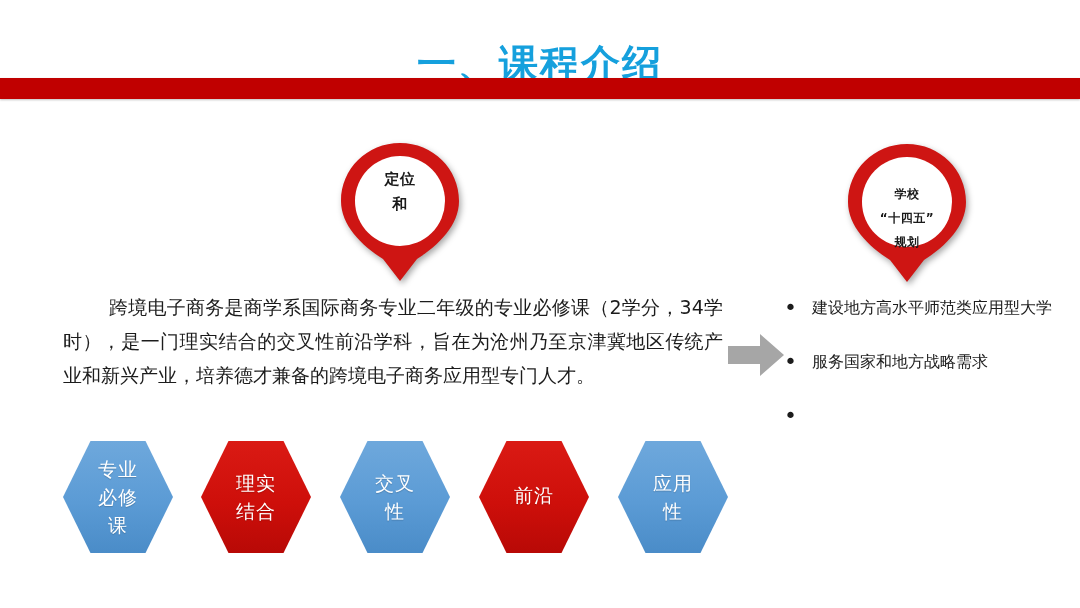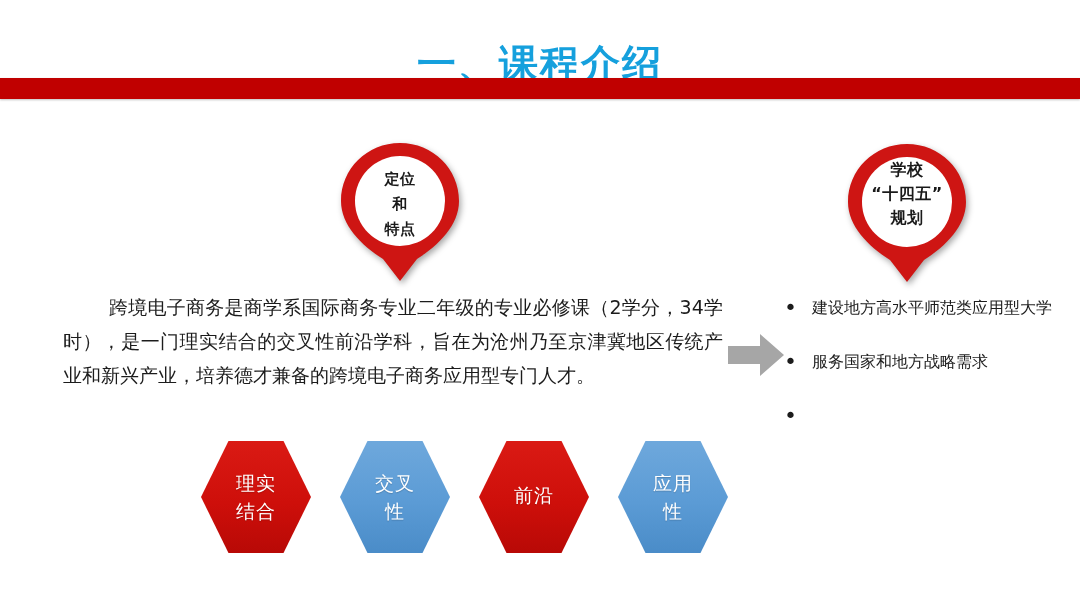--- a/index.html
+++ b/index.html
@@ -70,21 +70,21 @@
     font-size: 15px;
     font-weight: bold;
     color: #1a1a1a;
     line-height: 25px;
     letter-spacing: 0.5px;
   }
   .pin-label span { display: block; }
 
   #pin-left  { left: 339px; top: 141px; }
   #pin-right { left: 846px; top: 142px; }
-  #pin-right .pin-label { font-size: 16px; line-height: 24px; top: 16px;}
+  #pin-right .pin-label { font-size: 12px; line-height: 24px; top: 40px;}
 
   
   .paragraph {
     position: absolute;
     left: 63px;
     top: 290px;
     width: 660px;
     font-size: 19px;
     line-height: 34px;
     color: #1c1c1c;
@@ -175,21 +175,20 @@
   <div class="red-bar"></div>
 
   <div class="pin" id="pin-left">
     <svg class="pin-shape" viewBox="0 0 122 142">
       <path d="M61 2 C28 2 2 28 2 60 C2 84 22 104 44 118 L61 140 L78 118 C100 104 120 84 120 60 C120 28 94 2 61 2 Z" fill="#CE1513"></path>
       <circle cx="61" cy="60" r="45" fill="#ffffff"></circle>
     </svg>
     <div class="pin-label">
       <span>定位</span>
       <span>和</span>
-      <span>特点</span>
     </div>
   </div>
 
   <div class="pin" id="pin-right">
     <svg class="pin-shape" viewBox="0 0 122 142">
       <path d="M61 2 C28 2 2 28 2 60 C2 84 22 104 44 118 L61 140 L78 118 C100 104 120 84 120 60 C120 28 94 2 61 2 Z" fill="#CE1513"></path>
       <circle cx="61" cy="60" r="45" fill="#ffffff"></circle>
     </svg>
     <div class="pin-label">
       <span>学校</span>
@@ -211,20 +210,27 @@
     </div>
     <div class="bullet-row">
       <div class="bullet-dot">•</div>
       <div class="bullet-text">服务国家和地方战略需求</div>
     </div>
     <div class="bullet-row">
       <div class="bullet-dot">•</div>
     </div>
   </div>
 
+  <div class="hex hex-blue" id="hex-0">
+    <div class="hex-label">
+      <span>专业</span>
+      <span>必修</span>
+      <span>课</span>
+    </div>
+  </div>
 
   <div class="hex hex-red" id="hex-1">
     <div class="hex-label">
       <span>理实</span>
       <span>结合</span>
     </div>
   </div>
 
   <div class="hex hex-blue" id="hex-2">
     <div class="hex-label">

